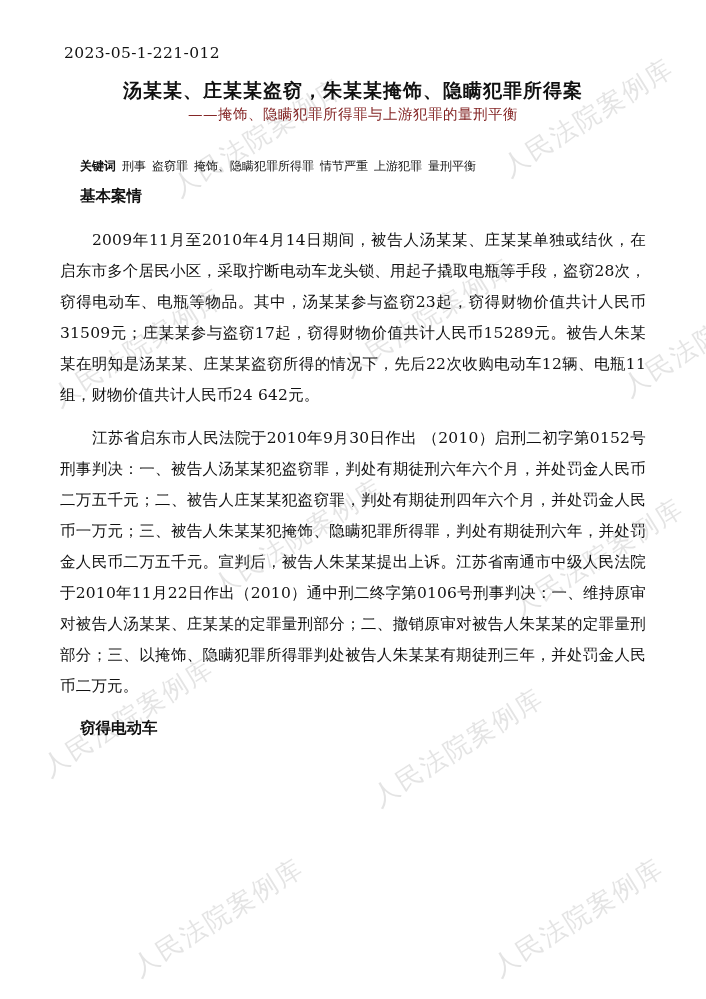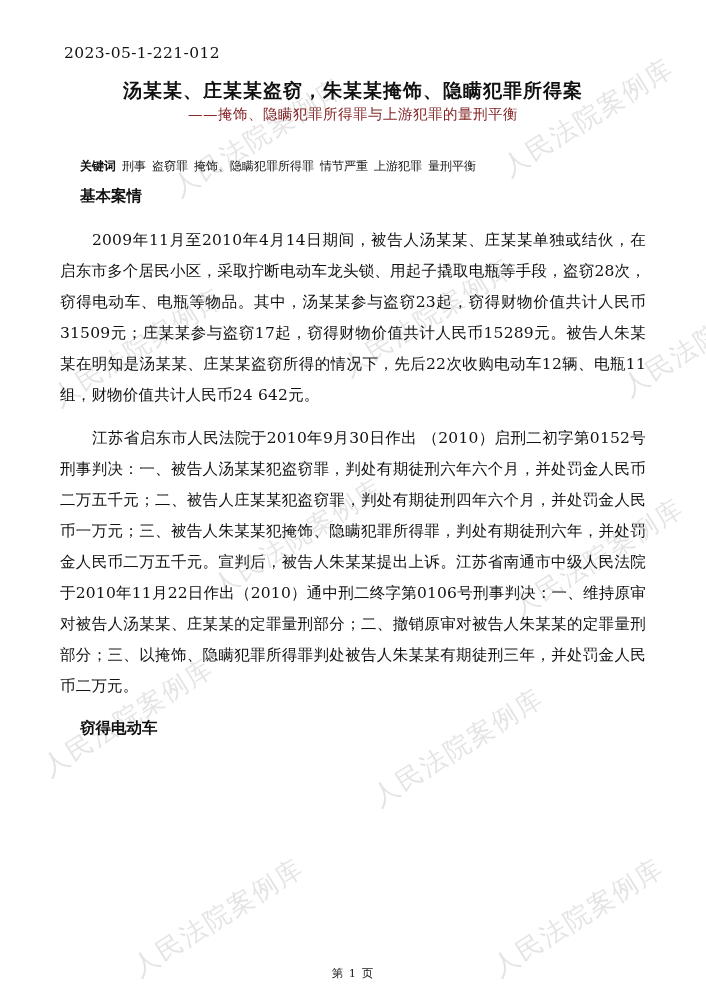--- a/index.html
+++ b/index.html
@@ -152,15 +152,14 @@
   </div>
 
   <div class="section-heading">基本案情</div>
 
   <p class="body-para">2009年11月至2010年4月14日期间，被告人汤某某、庄某某单独或结伙，在启东市多个居民小区，采取拧断电动车龙头锁、用起子撬取电瓶等手段，盗窃28次，窃得电动车、电瓶等物品。其中，汤某某参与盗窃23起，窃得财物价值共计人民币31509元；庄某某参与盗窃17起，窃得财物价值共计人民币15289元。被告人朱某某在明知是汤某某、庄某某盗窃所得的情况下，先后22次收购电动车12辆、电瓶11组，财物价值共计人民币24 642元。</p>
 
   <p class="body-para">江苏省启东市人民法院于2010年9月30日作出 （2010）启刑二初字第0152号刑事判决：一、被告人汤某某犯盗窃罪，判处有期徒刑六年六个月，并处罚金人民币二万五千元；二、被告人庄某某犯盗窃罪，判处有期徒刑四年六个月，并处罚金人民币一万元；三、被告人朱某某犯掩饰、隐瞒犯罪所得罪，判处有期徒刑六年，并处罚金人民币二万五千元。宣判后，被告人朱某某提出上诉。江苏省南通市中级人民法院于2010年11月22日作出（2010）通中刑二终字第0106号刑事判决：一、维持原审对被告人汤某某、庄某某的定罪量刑部分；二、撤销原审对被告人朱某某的定罪量刑部分；三、以掩饰、隐瞒犯罪所得罪判处被告人朱某某有期徒刑三年，并处罚金人民币二万元。</p>
 
   <div class="section-heading">窃得电动车</div>
 
-  <div class="footer">第 1 页</div>
 
 </div>
 
 </body></html>

